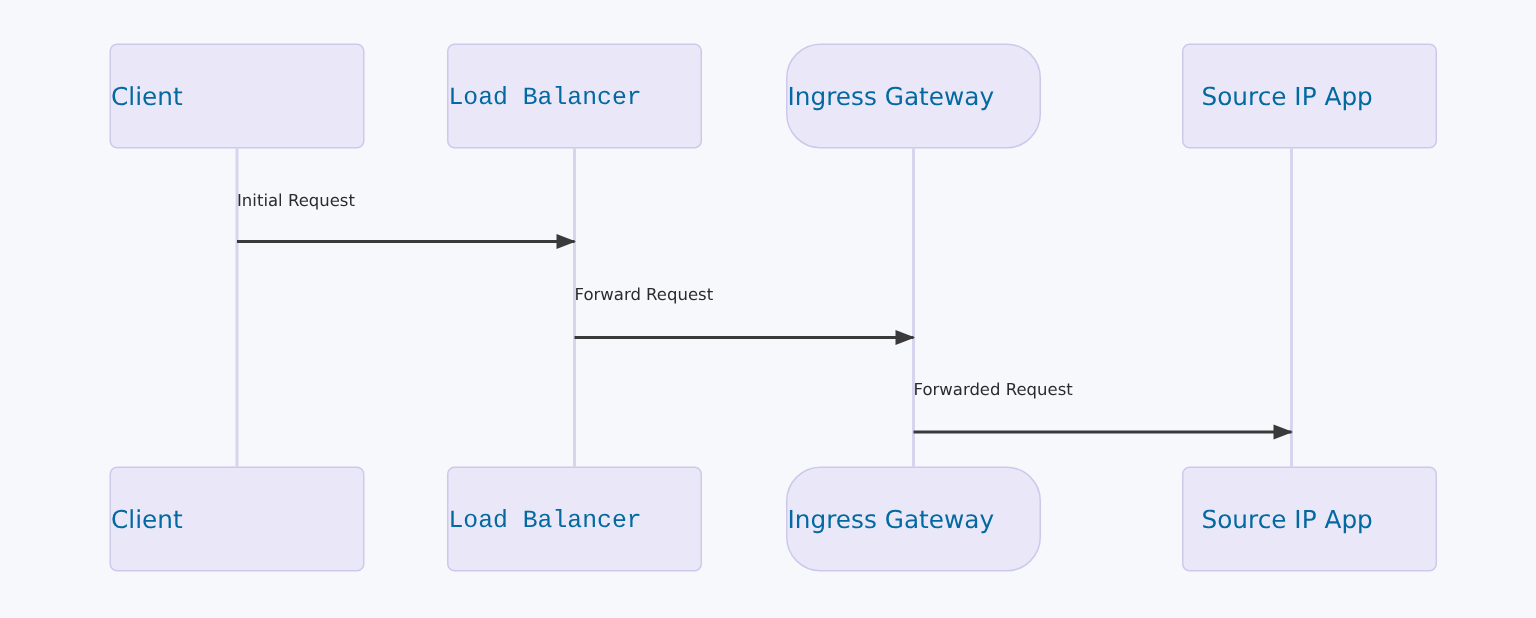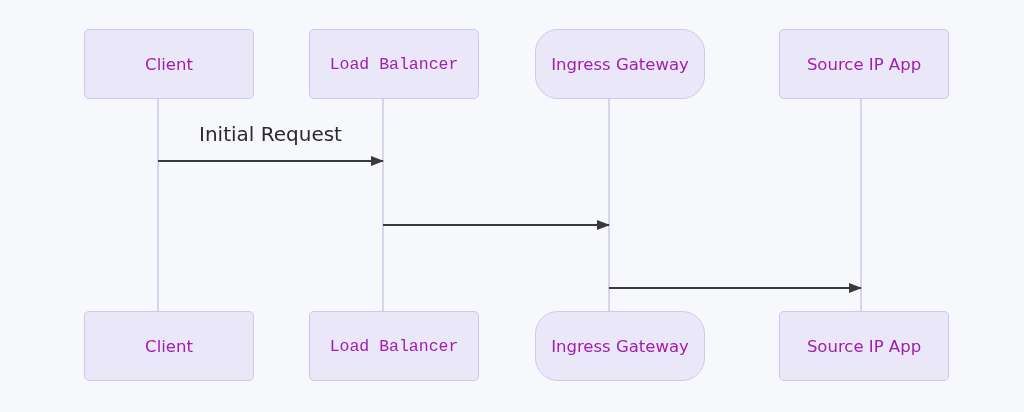--- a/index.html
+++ b/index.html
@@ -19,49 +19,47 @@
   .actor {
     position: absolute;
     width: 170px;
     height: 70px;
     background: #eae8f8;
     border: 1px solid #cdc8ec;
     border-radius: 5px;
     box-sizing: border-box;
     display: flex;
     align-items: center;
-    justify-content: center;
-    color: #a21caf;
+    color: #0369a1;
     font-size: 16.5px;
-    margin-left: 11px;
   }
   .actor-row-top    { top: 29px; }
   .actor-row-bottom { top: 311px; }
   .col-0 { left: 73px;  }
   .col-1 { left: 298px; font-family: Liberation Mono, monospace; }
   .col-2 { left: 524px; border-radius: 23px; }
-  .col-3 { left: 768px; }
+  .col-3 { left: 788px; padding-left: 12px; }
   
   .lifeline {
     position: absolute;
     top: 99px;
     height: 212px;
     width: 2px;
     background: #d8d4ee;
   }
   .lifeline-0 { left: 157px; }
   .lifeline-1 { left: 382px; }
   .lifeline-2 { left: 608px; }
   .lifeline-3 { left: 860px; }
   
   .msg-label {
     position: absolute;
-    text-align: center;
+    text-align: left;
     color: #2b2b2b;
-    font-size: 20px;
+    font-size: 11px;
     line-height: 20px;
   }
   .msg-line {
     position: absolute;
     height: 2px;
     background: #3a3a3a;
   }
   .arrowhead {
     position: absolute;
     right: -1px;
@@ -100,24 +98,26 @@
   </div>
   <div class="actor actor-row-top col-3">
     <span>Source IP App</span>
   </div>
 
   <div class="msg-label msg1-label">Initial Request</div>
   <div class="msg-line msg1-line">
     <span class="arrowhead"></span>
   </div>
 
+  <div class="msg-label msg2-label">Forward Request</div>
   <div class="msg-line msg2-line">
     <span class="arrowhead"></span>
   </div>
 
+  <div class="msg-label msg3-label">Forwarded Request</div>
   <div class="msg-line msg3-line">
     <span class="arrowhead"></span>
   </div>
 
   <div class="actor actor-row-bottom col-0">
     <span>Client</span>
   </div>
   <div class="actor actor-row-bottom col-1">
     <span>Load Balancer</span>
   </div>

